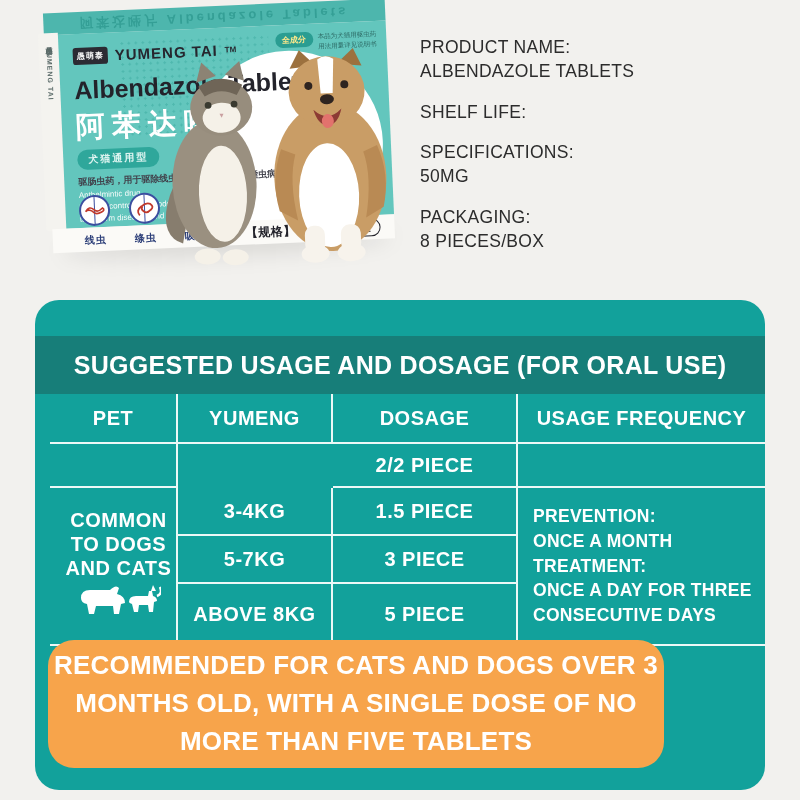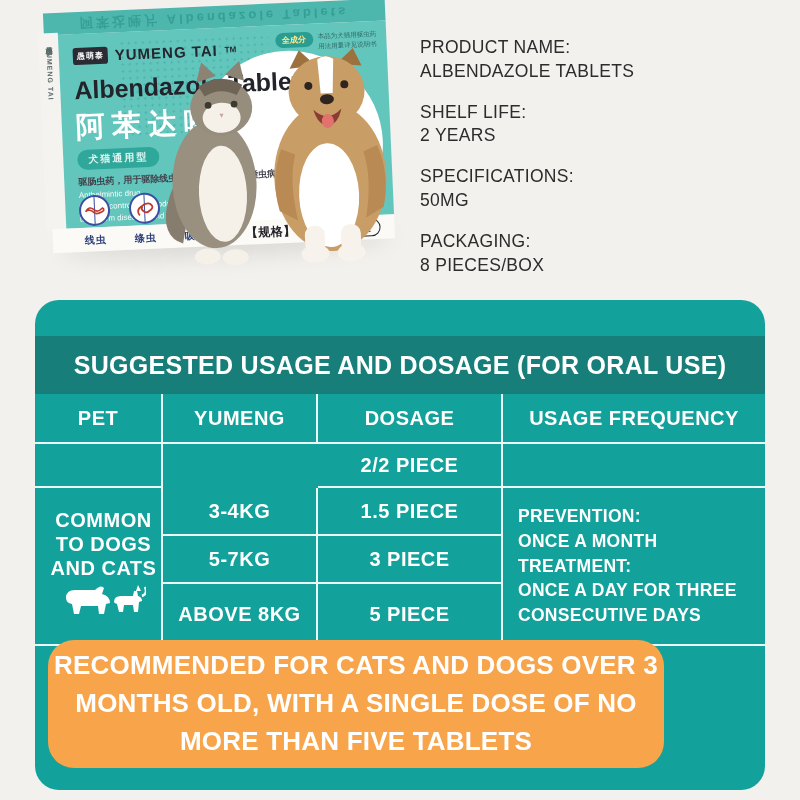--- a/index.html
+++ b/index.html
@@ -40,21 +40,21 @@
   .pets{position:absolute;left:108px;top:36px;z-index:5;}
 
   
   .info{position:absolute;left:420px;top:36px;color:#2c2c2c;}
   .info-group{margin-bottom:17px;}
   .info-line{font-size:17.5px;line-height:1.36;letter-spacing:.3px;}
 
   
   .panel{position:absolute;left:35px;top:300px;width:730px;height:490px;background:#12a19b;border-radius:24px;overflow:hidden;}
   .panel-title{height:58px;background:#177e79;display:flex;align-items:center;justify-content:center;color:#fff;font-size:25px;font-weight:700;letter-spacing:.3px;margin-top:36px;}
-  .dosage-table{display:grid;grid-template-columns:128px 155px 185px 1fr;grid-template-rows:50px 44px 48px 48px 62px;}
+  .dosage-table{display:grid;grid-template-columns:128px 155px 185px 1fr;grid-template-rows:50px 44px 48px 48px 62px;margin-left:15px;}
   .tcell{display:flex;align-items:center;justify-content:center;color:#fff;font-weight:600;font-size:20px;letter-spacing:.5px;text-align:center;}
   .br{border-right:2px solid rgba(255,255,255,.92);}
   .bb{border-bottom:2px solid rgba(255,255,255,.92);}
   .pet-main{flex-direction:column;gap:0;font-weight:800;font-size:20px;line-height:1.2;padding-left:11px;}
   .usage-main{flex-direction:column;align-items:flex-start;padding-left:15px;font-size:17.5px;font-weight:600;line-height:1.42;text-align:left;letter-spacing:.3px;}
   .note-banner{position:absolute;left:13px;top:340px;width:616px;height:128px;background:#f7a44b;border-radius:26px;display:flex;align-items:center;justify-content:center;}
   .note-text{width:640px;color:#ffffff;font-size:26px;font-weight:800;line-height:1.45;text-align:center;letter-spacing:.2px;}
 </style>
 </head>
 <body>
@@ -178,21 +178,20 @@
     </div>
   </div>
 
   <div class="info">
     <div class="info-group">
       <div class="info-line">PRODUCT NAME:</div>
       <div class="info-line">ALBENDAZOLE TABLETS</div>
     </div>
     <div class="info-group">
       <div class="info-line">SHELF LIFE:</div>
-      <div class="info-line">2 YEARS</div>
     </div>
     <div class="info-group">
       <div class="info-line">SPECIFICATIONS:</div>
       <div class="info-line">50MG</div>
     </div>
     <div class="info-group">
       <div class="info-line">PACKAGING:</div>
       <div class="info-line">8 PIECES/BOX</div>
     </div>
   </div>

